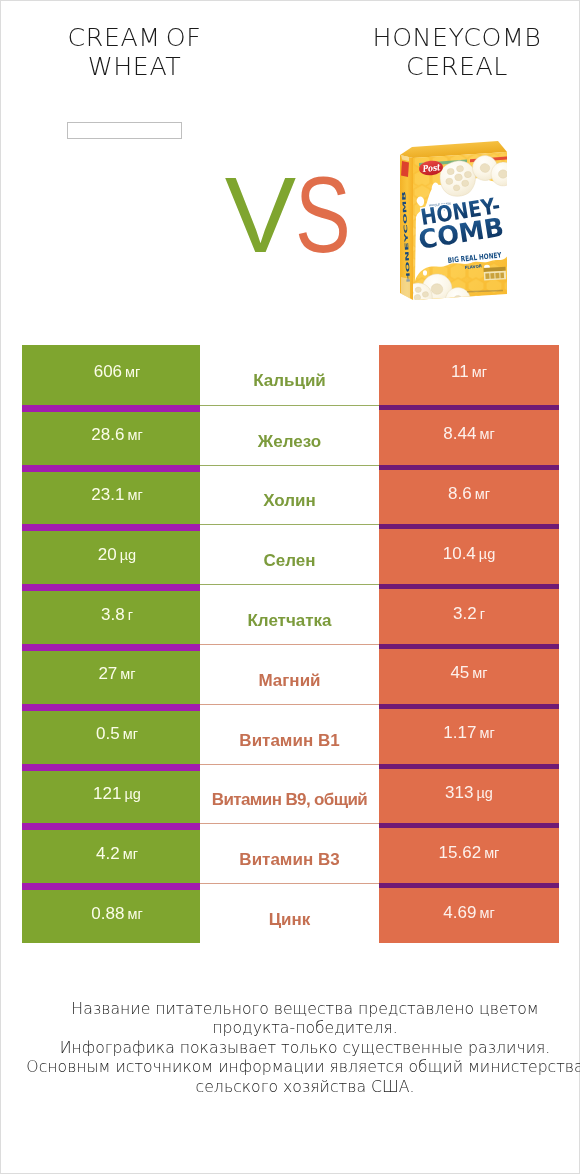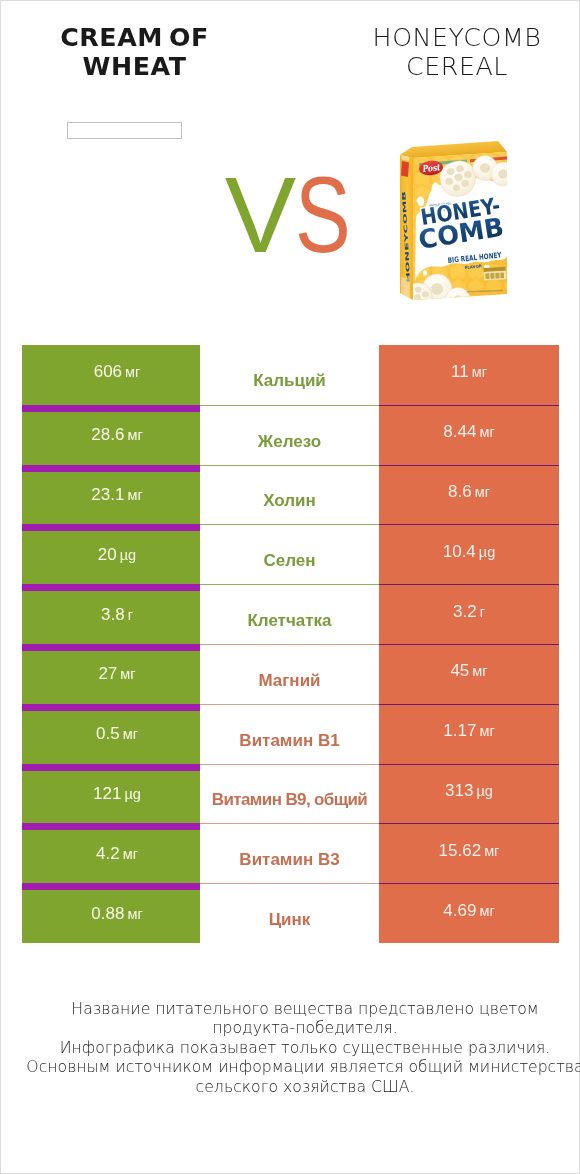--- a/index.html
+++ b/index.html
@@ -8,42 +8,42 @@
   .page{position:relative;width:580px;height:1174px;box-sizing:border-box;
         border:1px solid #dcdcdc;background:#fff;}
 
   
   .header{position:absolute;left:0;top:0;width:580px;height:330px;}
   .prod{position:absolute;top:0;}
   .prod.left{left:0;width:248px;}
   .prod.right{left:332px;width:248px;}
   .title{font-weight:200;font-size:25.3px;line-height:29px;color:#1a1a1a;
          text-align:center;letter-spacing:0.55px;word-spacing:-3.5px;padding-top:21.5px;}
-  .prod.left .title{padding-left:55px;padding-right:36px;font-weight:bold;}
+  .prod.left .title{padding-left:55px;padding-right:36px;}
   .prod.right .title{padding-left:28px;padding-right:28px;}
   .shot{position:absolute;left:62px;top:136px;}
   .placeholder{position:absolute;left:66px;top:121px;width:115px;height:17px;
                border:1px solid #bfbfbf;background:#fff;box-sizing:border-box;}
   .vs{position:absolute;left:2px;top:164px;width:580px;text-align:center;
       font-size:107px;line-height:100px;font-weight:400;letter-spacing:-5px;font-family:"Liberation Sans",sans-serif;}
   .vs .v{color:#7FA52F;}
   .vs .s{color:#E06E4B;display:inline-block;transform:scaleX(0.78);transform-origin:left center;margin-left:4px;}
 
   
   .tbl{position:absolute;left:21px;top:344px;width:537px;}
   .row{display:flex;height:59.8px;}
   .cell{display:flex;align-items:center;justify-content:center;box-sizing:border-box;}
   .cell > span{position:relative;top:-3px;}
   .c-left{width:178px;color:#fbfde9;}
   .c-mid{width:179px;background:#fff;}
   .c-right{width:180px;color:#fdf1ec;}
   .green{background:#7FA52F;padding-left:12px;}
   .orange{background:#E06E4B;}
   .row + .row .c-left{border-top:7px solid #a21caf;}
-  .row + .row .c-right{border-top:1px solid #701a75;}
+  .row + .row .c-right{border-top:5px solid #701a75;}
   .val{font-family:"Liberation Sans",sans-serif;font-size:17px;font-weight:400;white-space:nowrap;}
   .val.u{font-size:14.5px;margin-left:3px;}
   .name{font-family:"Liberation Sans",sans-serif;font-size:17px;font-weight:700;letter-spacing:0px;white-space:nowrap;margin-top:19px;}
   .name.fit{letter-spacing:-0.62px;}
   .name.g{color:#7c9b3c;}
   .name.o{color:#c57052;}
   .midline{border-top:1px solid #9aae62;}
   .midline.o{border-top:1px solid #d8a08a;}
 
   

